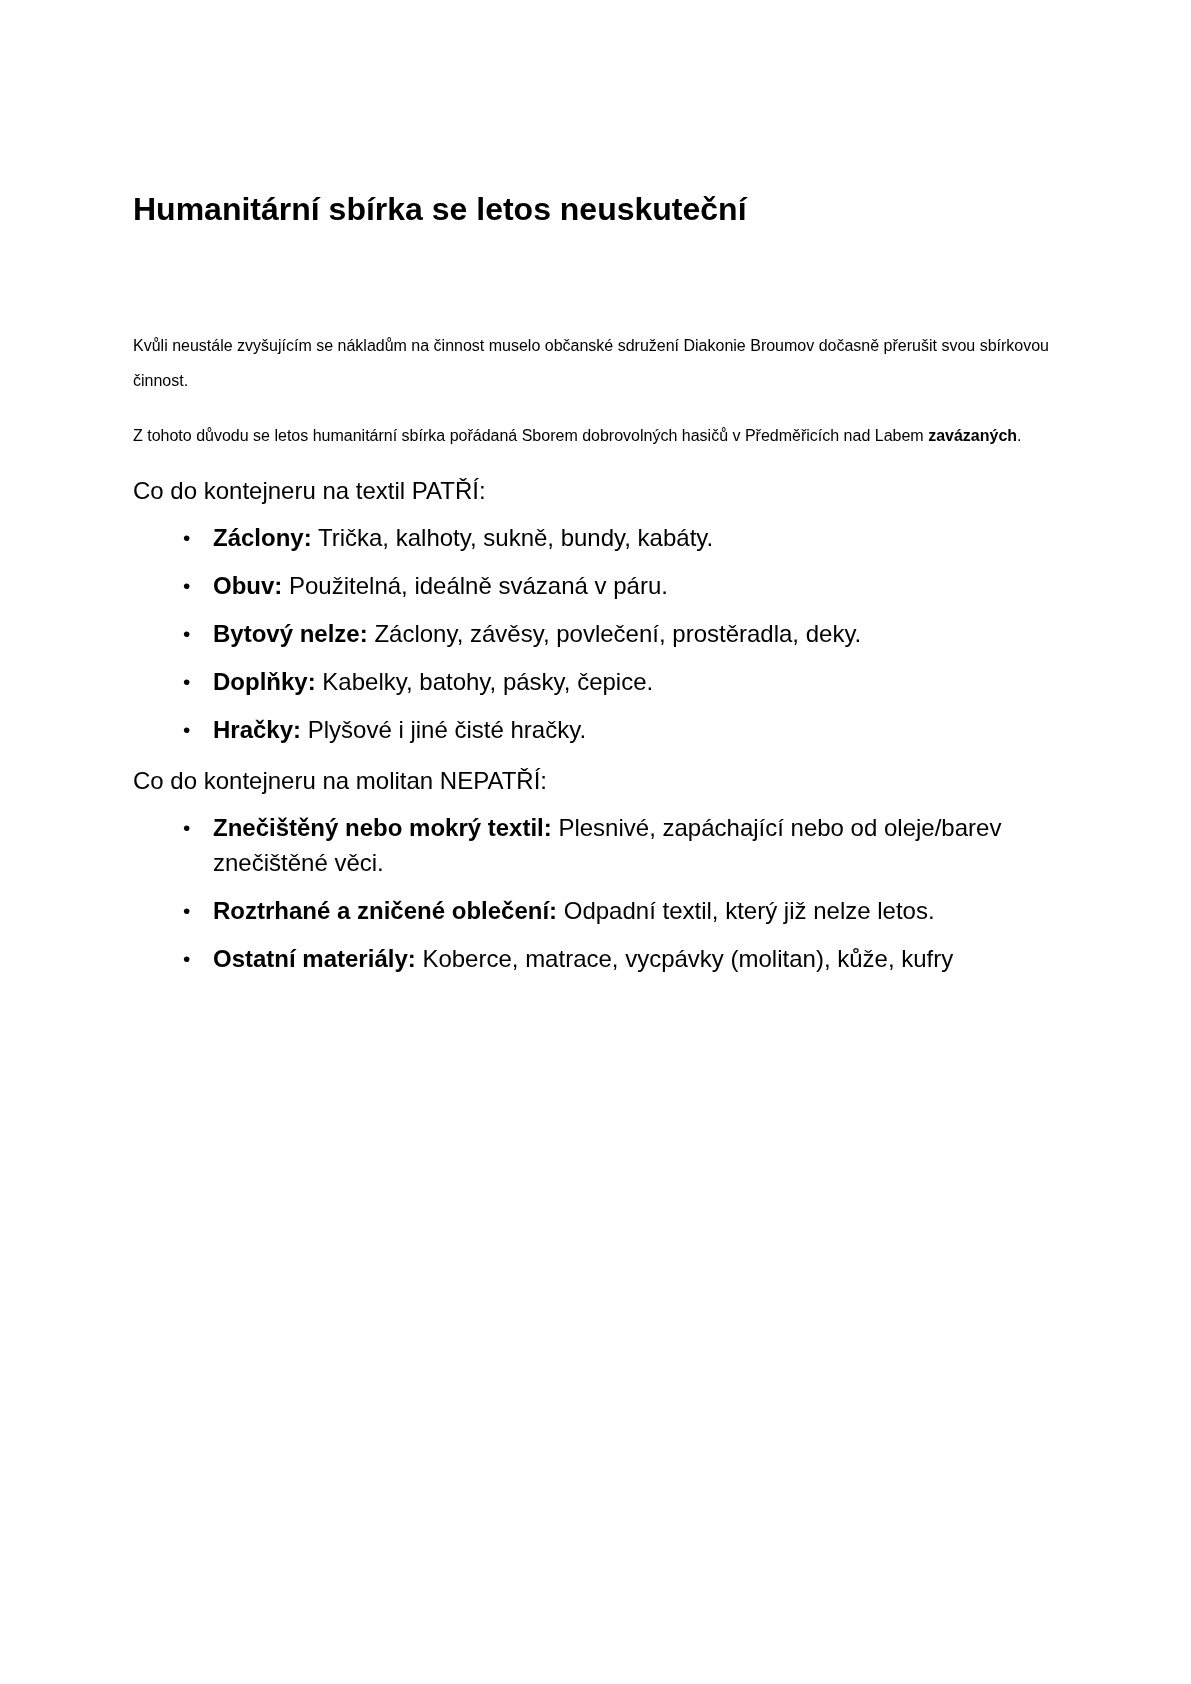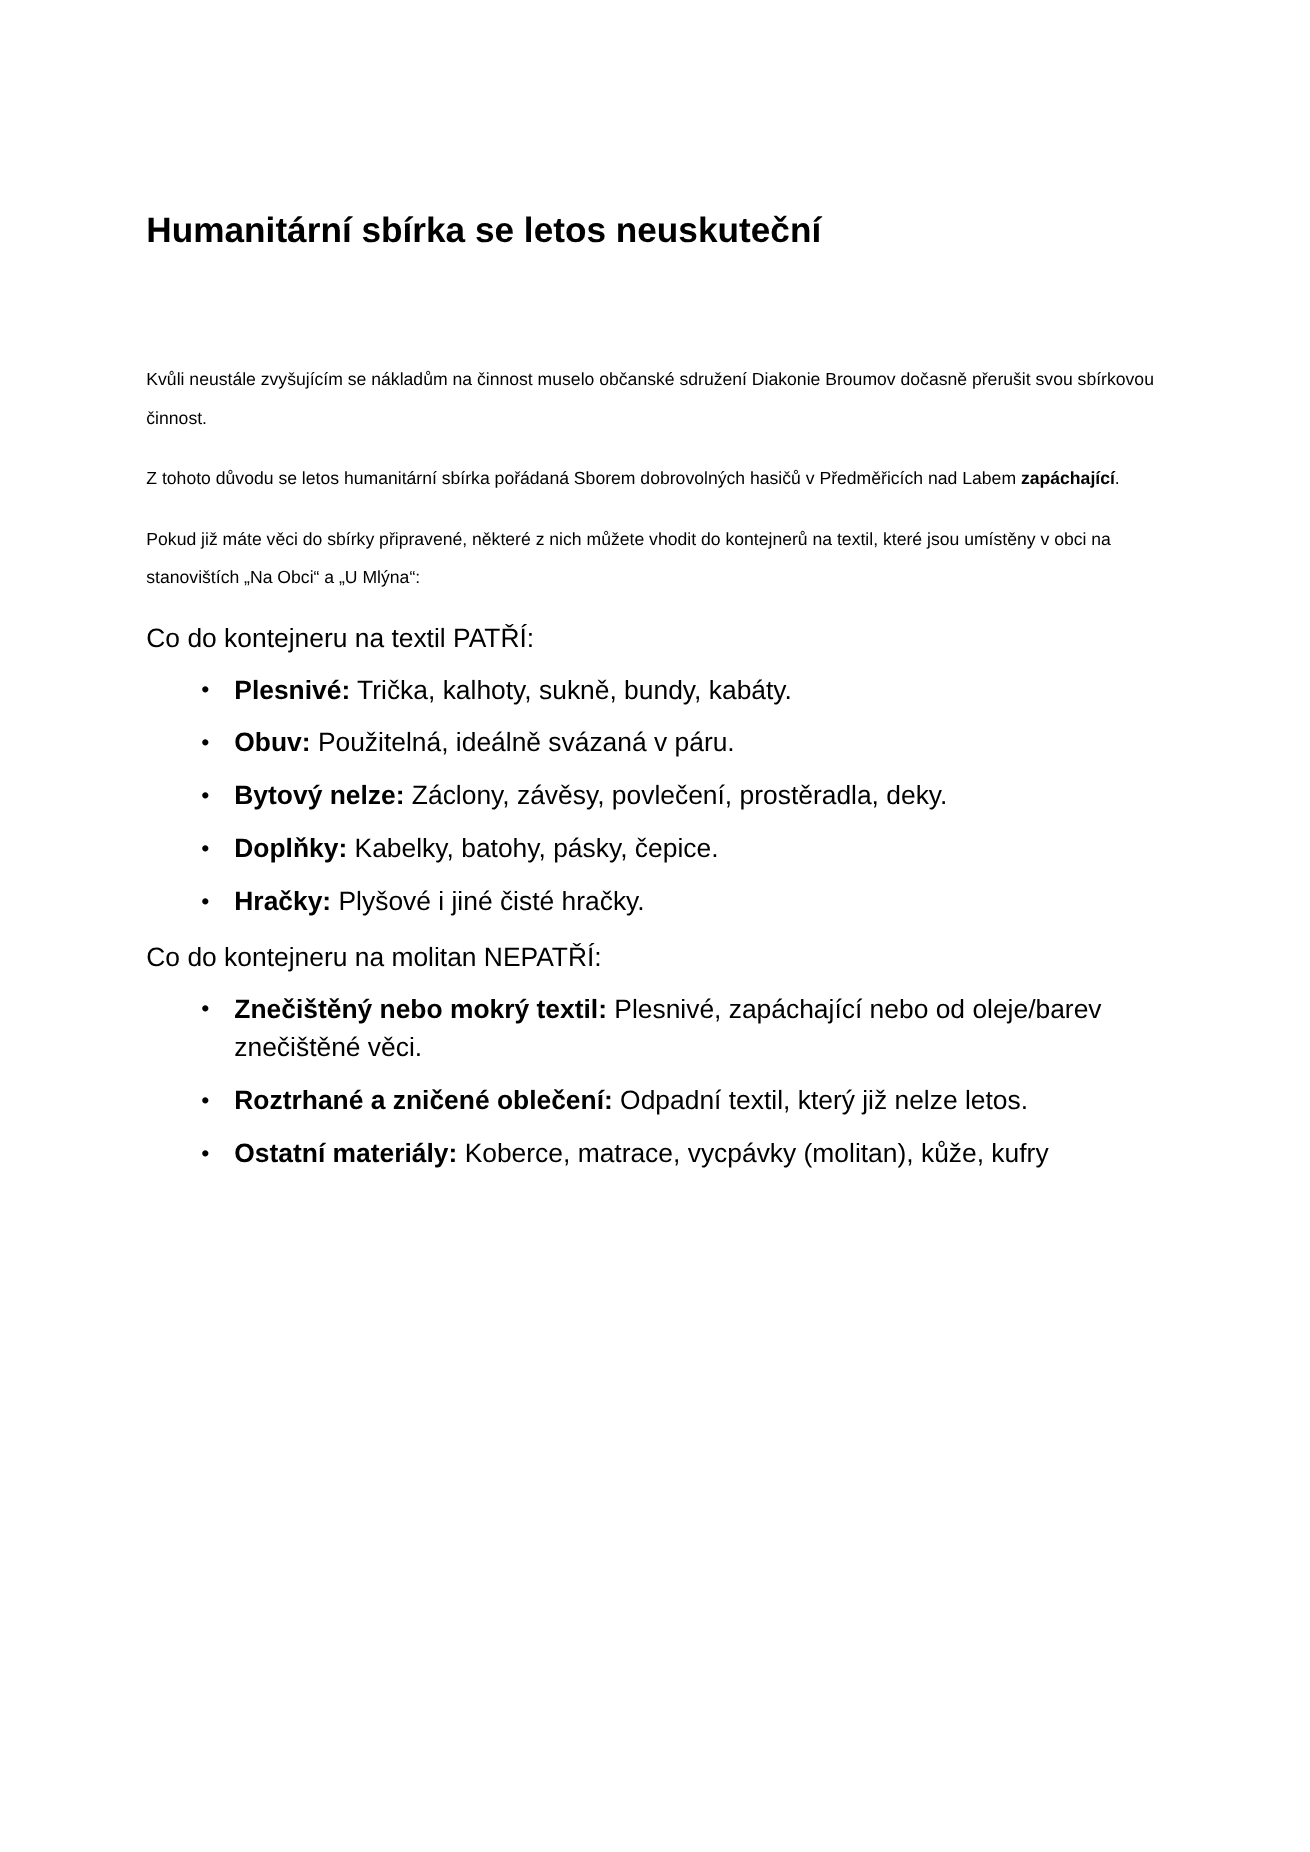--- a/index.html
+++ b/index.html
@@ -57,30 +57,29 @@
 </style>
 </head>
 <body>
 
 <div class="page">
 
   <h1 class="doc-title">Humanitární sbírka se letos neuskuteční</h1>
 
   <p class="para">Kvůli neustále zvyšujícím se nákladům na činnost muselo občanské sdružení Diakonie Broumov dočasně přerušit svou sbírkovou činnost.</p>
 
-  <p class="para"><span>Z tohoto důvodu se letos humanitární sbírka pořádaná Sborem dobrovolných hasičů v Předměřicích nad Labem </span><strong>zapáchající</strong><span>.</span></p>
+  <p class="para"><span>Z tohoto důvodu se letos humanitární sbírka pořádaná Sborem dobrovolných hasičů v Předměřicích nad Labem </span><strong>zavázaných</strong><span>.</span></p>
 
-  <p class="para">Pokud již máte věci do sbírky připravené, některé z nich můžete vhodit do kontejnerů na textil, které jsou umístěny v obci na stanovištích „Na Obci“ a „U Mlýna“:</p>
 
 
   <h2 class="subhead">Co do kontejneru na textil PATŘÍ:</h2>
 
   <ul class="doc-list">
     <li>
-      <span class="bullet">•</span><strong>Plesnivé:</strong><span> Trička, kalhoty, sukně, bundy, kabáty.</span>
+      <span class="bullet">•</span><strong>Záclony:</strong><span> Trička, kalhoty, sukně, bundy, kabáty.</span>
     </li>
     <li>
       <span class="bullet">•</span><strong>Obuv:</strong><span> Použitelná, ideálně svázaná v páru.</span>
     </li>
     <li>
       <span class="bullet">•</span><strong>Bytový nelze:</strong><span> Záclony, závěsy, povlečení, prostěradla, deky.</span>
     </li>
     <li>
       <span class="bullet">•</span><strong>Doplňky:</strong><span> Kabelky, batohy, pásky, čepice.</span>
     </li>

